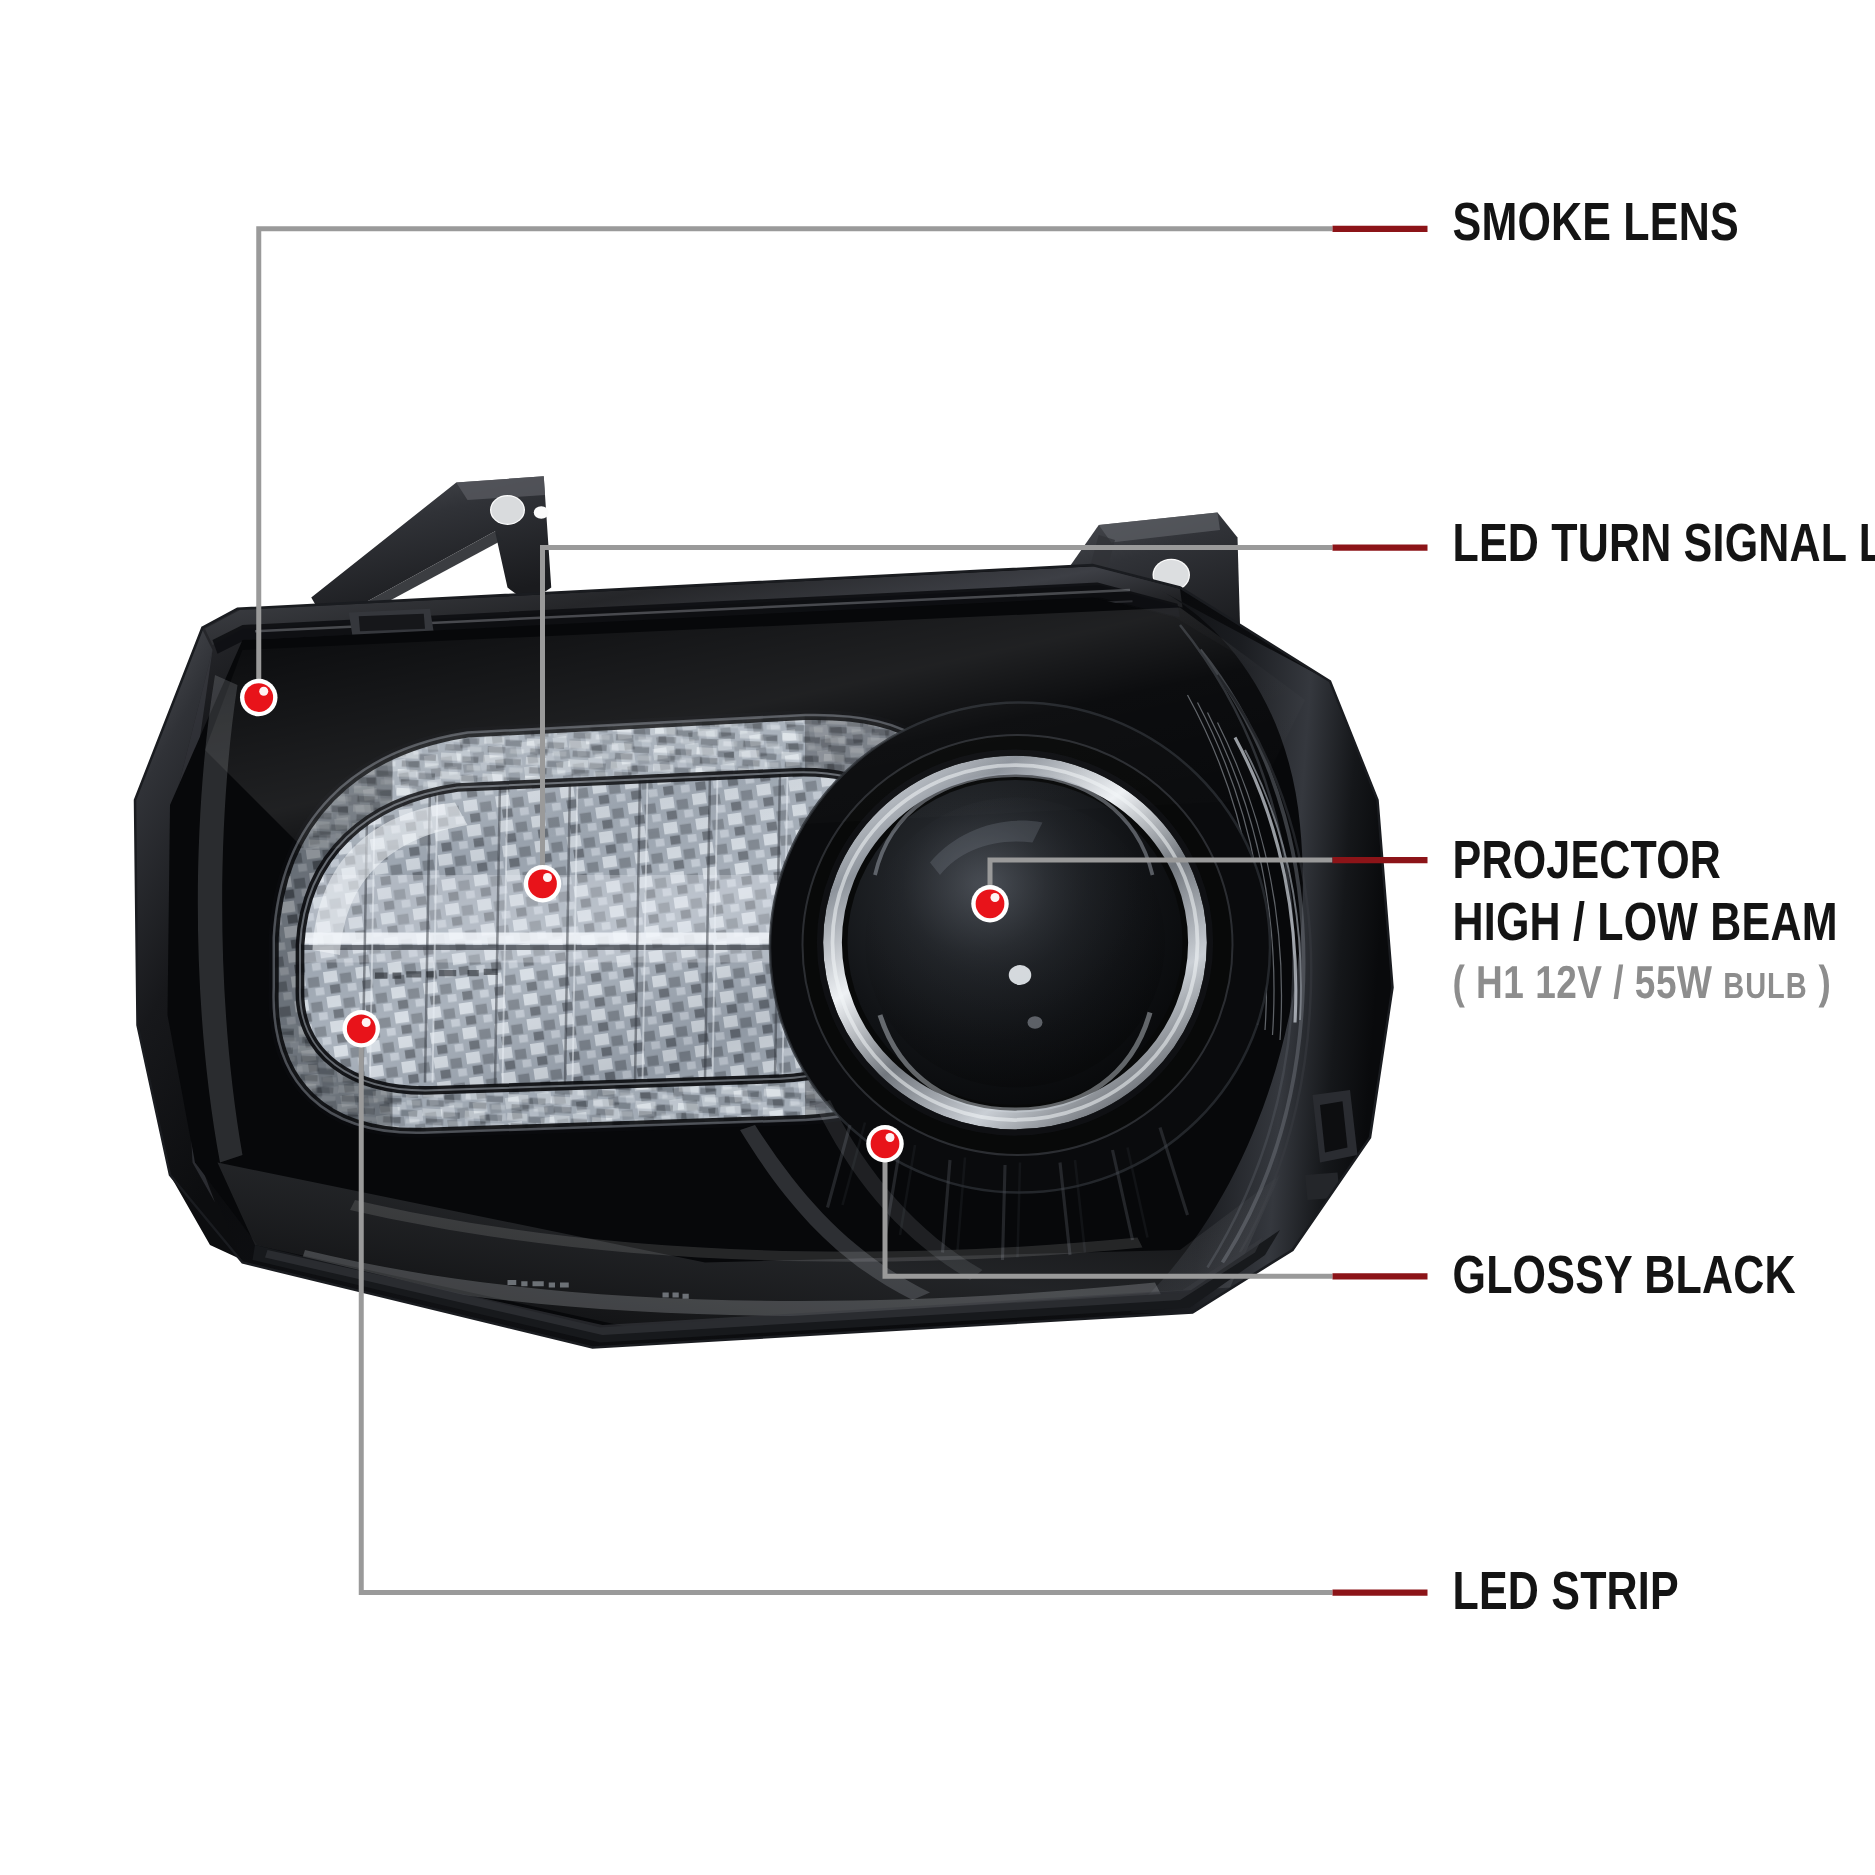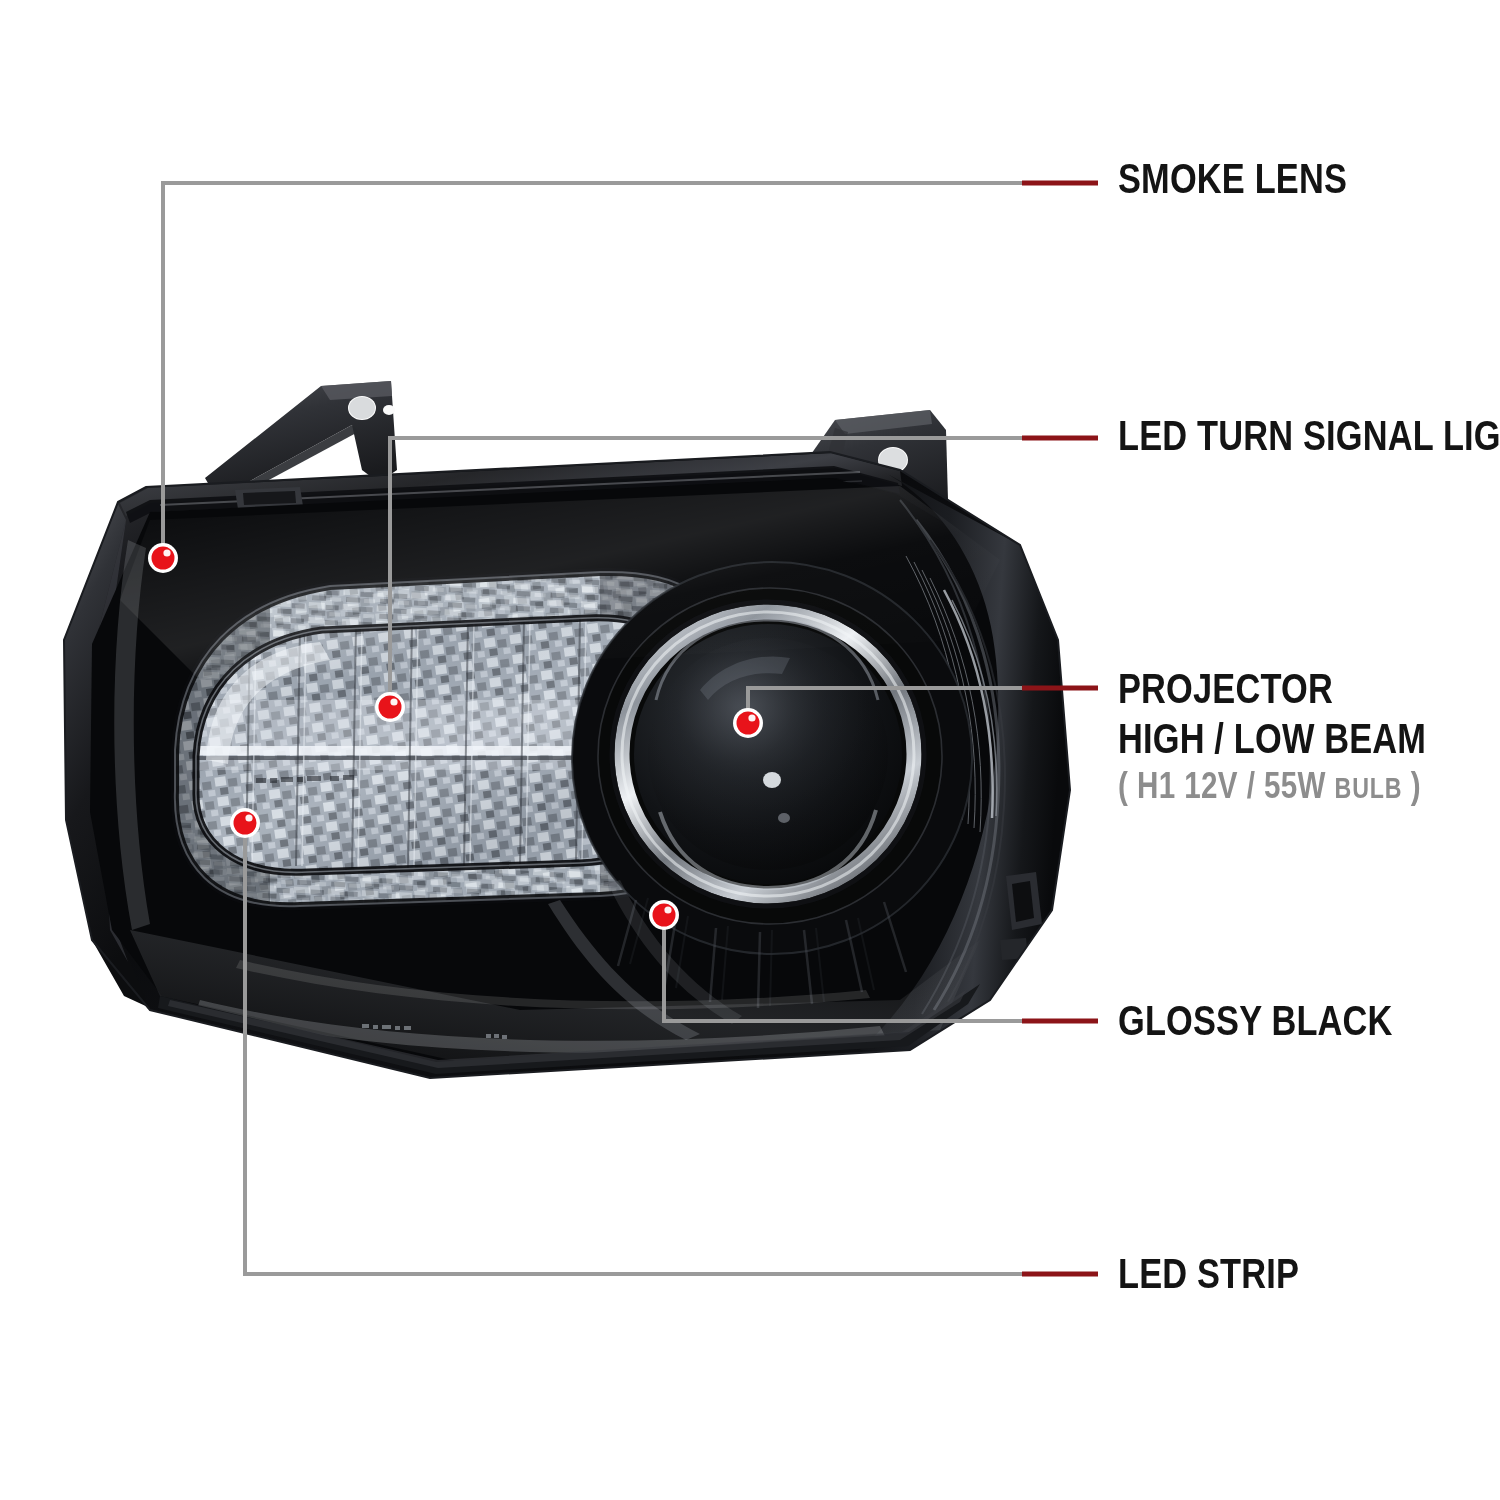--- a/index.html
+++ b/index.html
@@ -2,21 +2,21 @@
 <html><head>
 <meta charset="utf-8">
 <style>
   * { margin:0; padding:0; box-sizing:border-box; }
   html,body{ background:#ffffff; }
   body{
     width:1500px; height:1500px;
     font-family:"Liberation Sans", sans-serif;
     overflow:hidden; position:relative;
   }
-  #stage{ position:absolute; inset:0; background:#fff; }
+  #stage{ position:absolute; inset:0; background:#fff;margin-left:44px; }
 
   
   svg.layer{ position:absolute; left:0; top:0; width:1500px; height:1500px; }
   #artwork{ z-index:2; }
   #leaders{ z-index:6; }
   #dots{ z-index:7; }
 
   
   .label-block{
     position:absolute; z-index:8;

